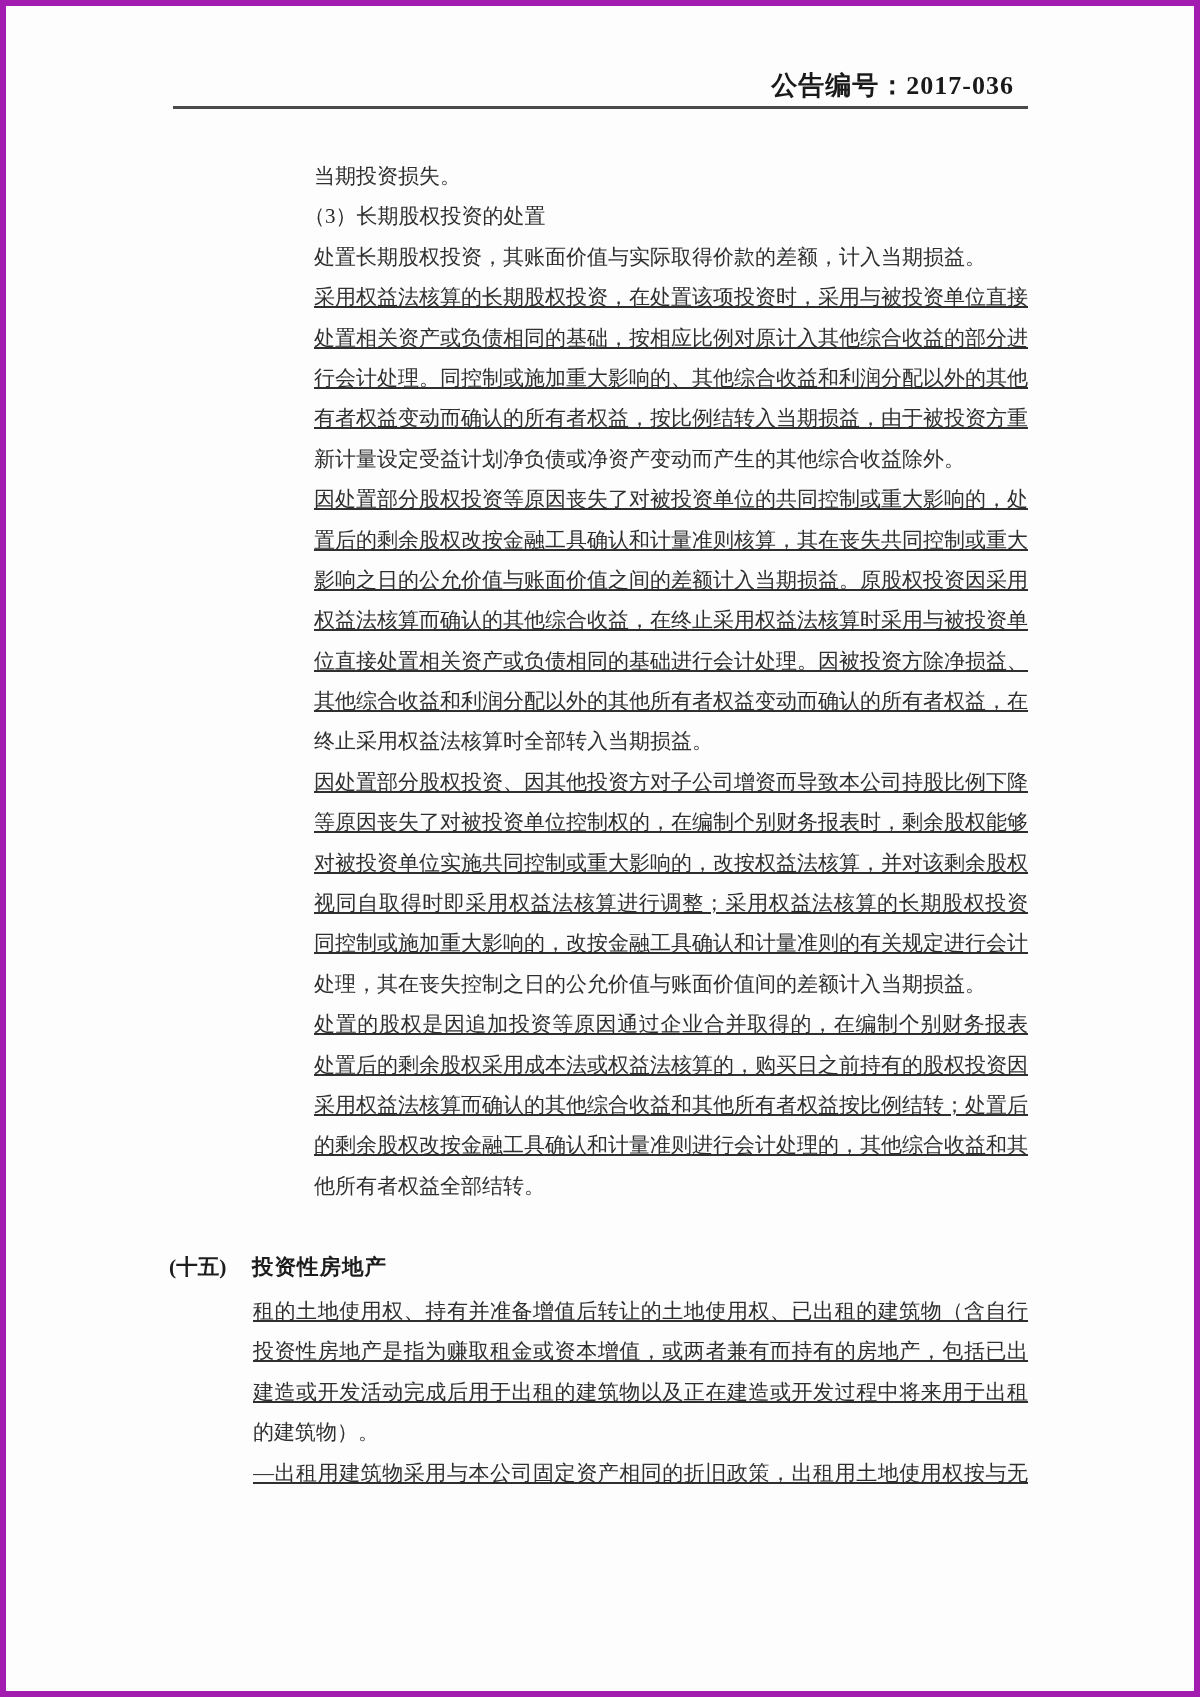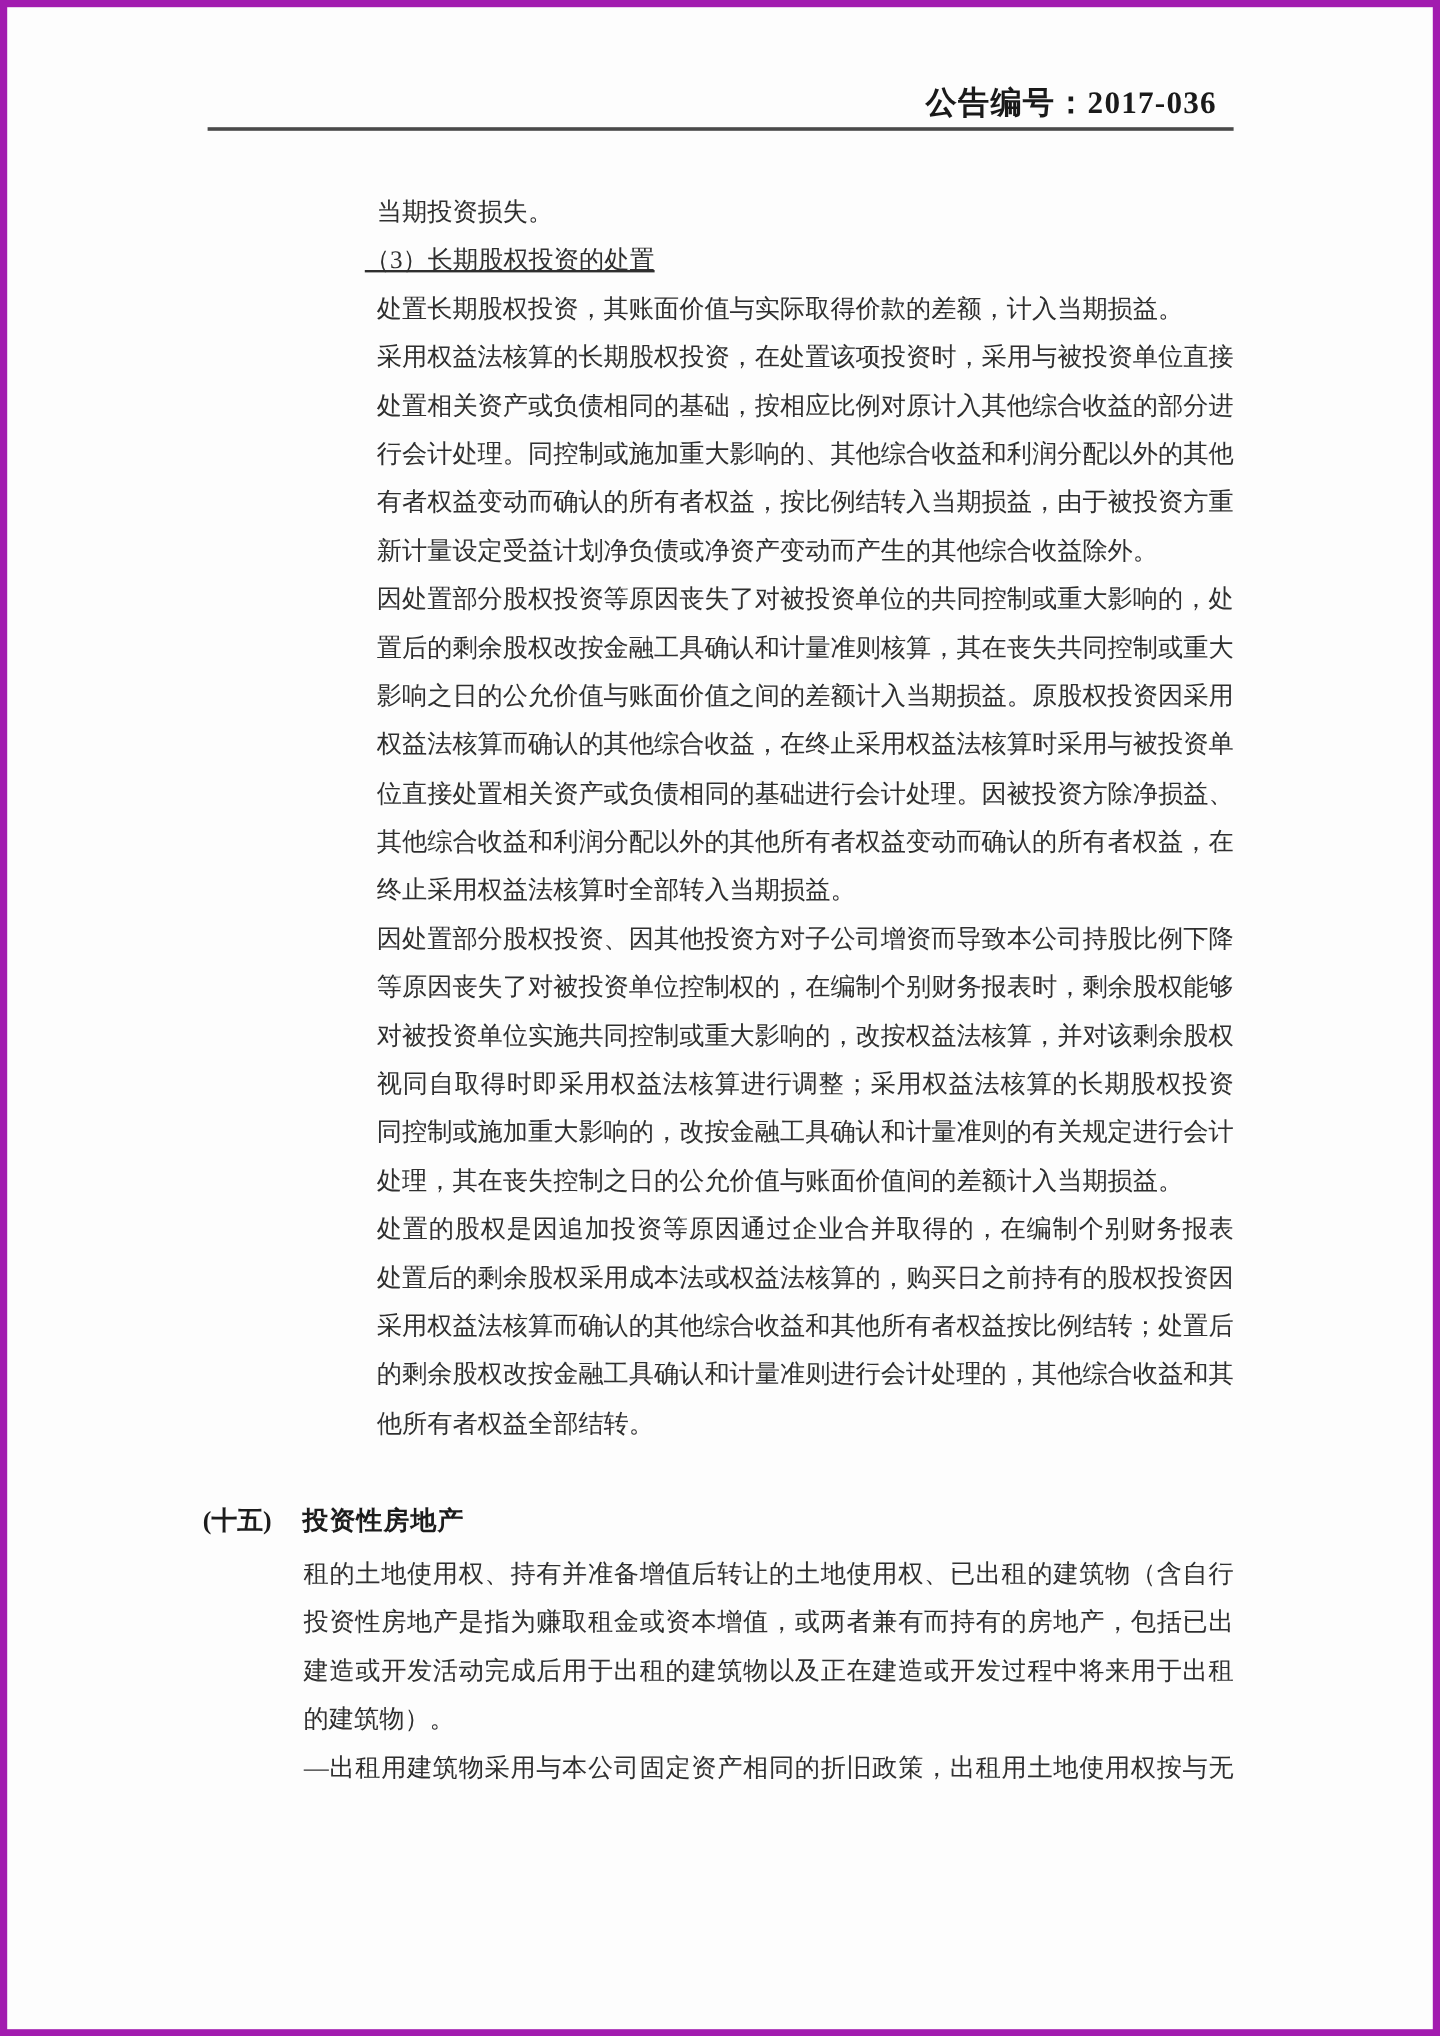--- a/index.html
+++ b/index.html
@@ -17,23 +17,23 @@
     position:absolute;left:167px;top:100px;width:855px;height:3px;background:#4a4a4a;
   }
   .block{
     position:absolute;font-size:21px;line-height:40.4px;color:#2f2f2f;
   }
   .block1{left:308px;top:150px;width:714px;}
   .block2{left:247px;top:1285px;width:775px;}
   .line{white-space:nowrap;height:40.4px;}
   .line.j{
     white-space:normal;text-align:justify;text-align-last:justify;
-    text-justify:inter-character;overflow:hidden;
+    text-justify:inter-character;overflow:hidden;text-decoration:underline;
   }
-  .line.paren{margin-left:-10px;text-decoration:underline;}
+  .line.paren{margin-left:-10px;}
   .sec-heading{
     position:absolute;top:1241px;left:0;width:1072px;height:40px;line-height:40px;
     font-size:21.5px;font-weight:bold;color:#1c1c1c;
   }
   .sec-label{position:absolute;left:163px;}
   .sec-title{position:absolute;left:246px;letter-spacing:1px;}
 </style>
 </head>
 <body>
 

